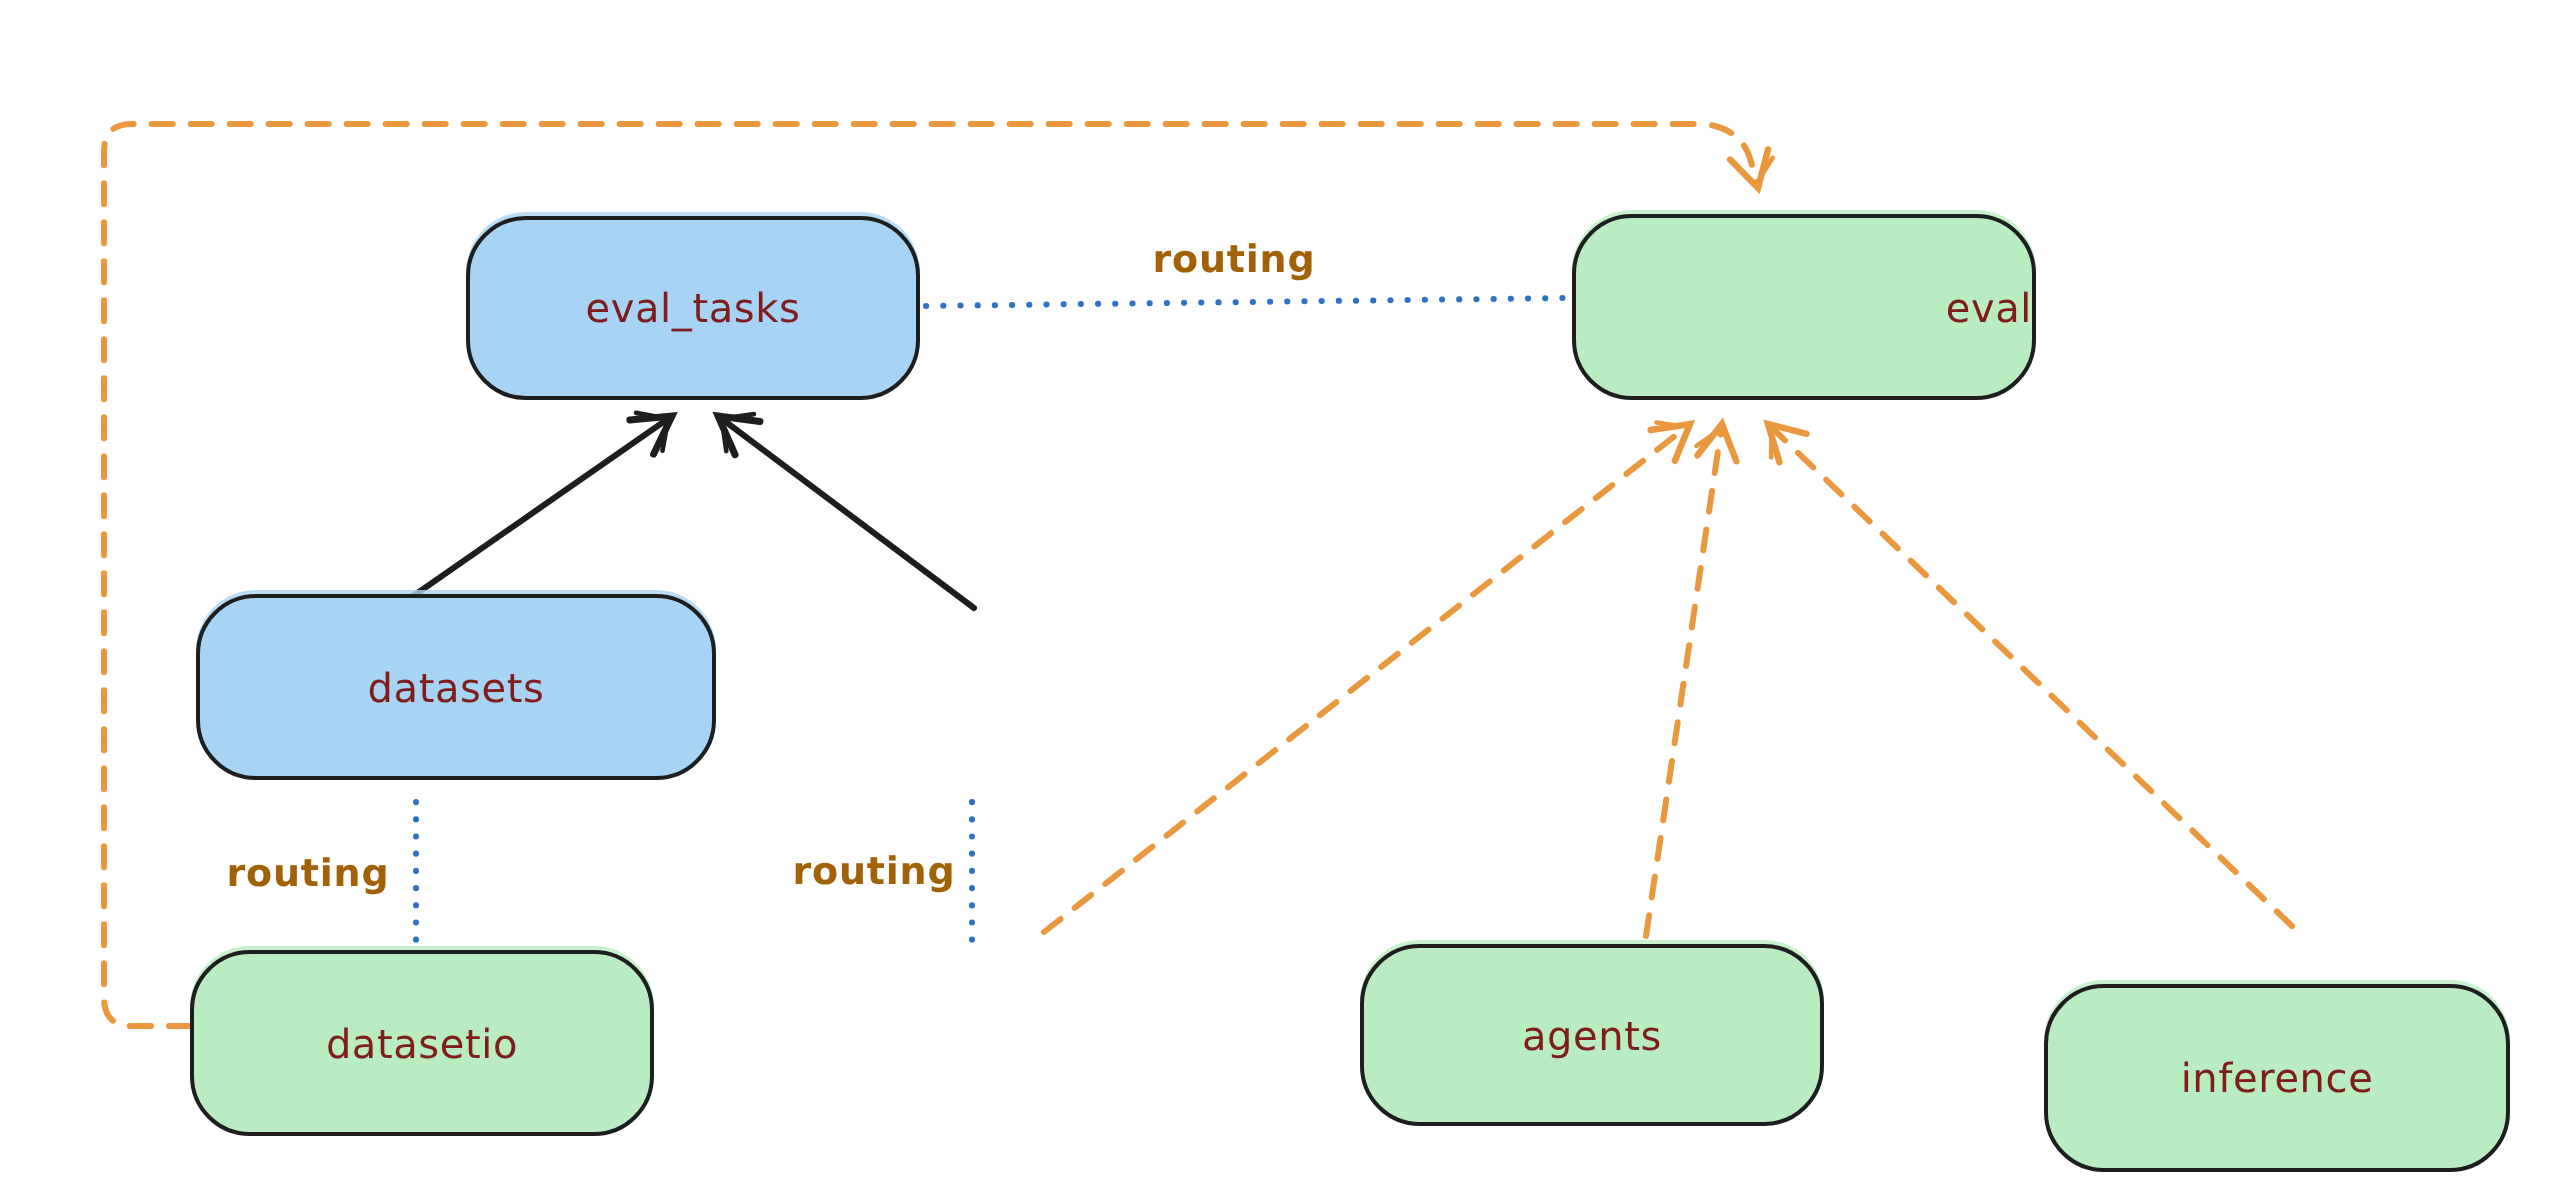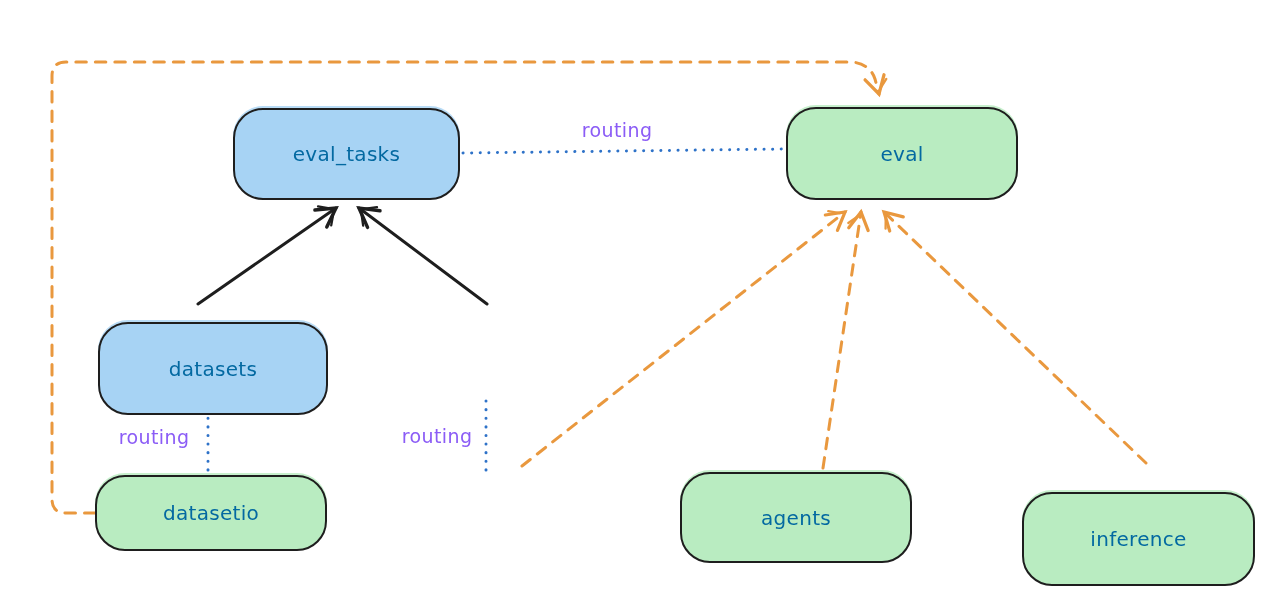--- a/index.html
+++ b/index.html
@@ -24,46 +24,46 @@
   }
   .node {
     position: absolute;
     box-sizing: border-box;
     border: 2.5px solid #1e1e1e;
     border-radius: 30px;
     display: flex;
     align-items: center;
     justify-content: center;
     font-size: 20px;
-    color: #0369a1;
+    color: #7f1d1d;
     letter-spacing: 0.3px;
   }
   .node-blue {
     background: #a7d3f4;
     box-shadow: 0 -2px 0 0 rgba(167, 211, 244, 0.8);
   }
   .node-green {
     background: #b9ecc1;
     box-shadow: 0 -2px 0 0 rgba(185, 236, 193, 0.8);
   }
   .edge-label {
     position: absolute;
-    color: #8b5cf6;
+    color: #a16207;
     font-size: 19px;
-    font-weight: 400;
+    font-weight: 700;
     letter-spacing: 0.4px;
     transform: translate(-50%, -50%);
     white-space: nowrap;
   }
   
   #node-eval-tasks        { left: 233px;  top: 108px; width: 227px; height: 92px; }
-  #node-eval              { left: 786px;  top: 107px; width: 232px; height: 93px; }
-  #node-datasets          { left: 98px;   top: 322px; width: 230px; height: 93px; }
+  #node-eval              { left: 786px;  top: 107px; width: 232px; height: 93px; justify-content: flex-end; }
+  #node-datasets          { left: 98px;   top: 297px; width: 260px; height: 93px; }
   #node-scoring-functions { left: 380px;  top: 305px; width: 230px; height: 93px; }
-  #node-datasetio         { left: 95px;   top: 475px; width: 232px; height: 76px; }
+  #node-datasetio         { left: 95px;   top: 475px; width: 232px; height: 93px; }
   #node-scoring           { left: 385px;  top: 473px; width: 232px; height: 94px; }
   #node-agents            { left: 680px;  top: 472px; width: 232px; height: 91px; }
   #node-inference         { left: 1022px; top: 468px; width: 233px; height: 94px; margin-top: 24px; }
   
   #label-routing-top  { left: 617px; top: 130px; }
   #label-routing-left { left: 154px; top: 437px; }
   #label-routing-mid  { left: 437px; top: 436px; }
 </style>
 </head>
 <body>

